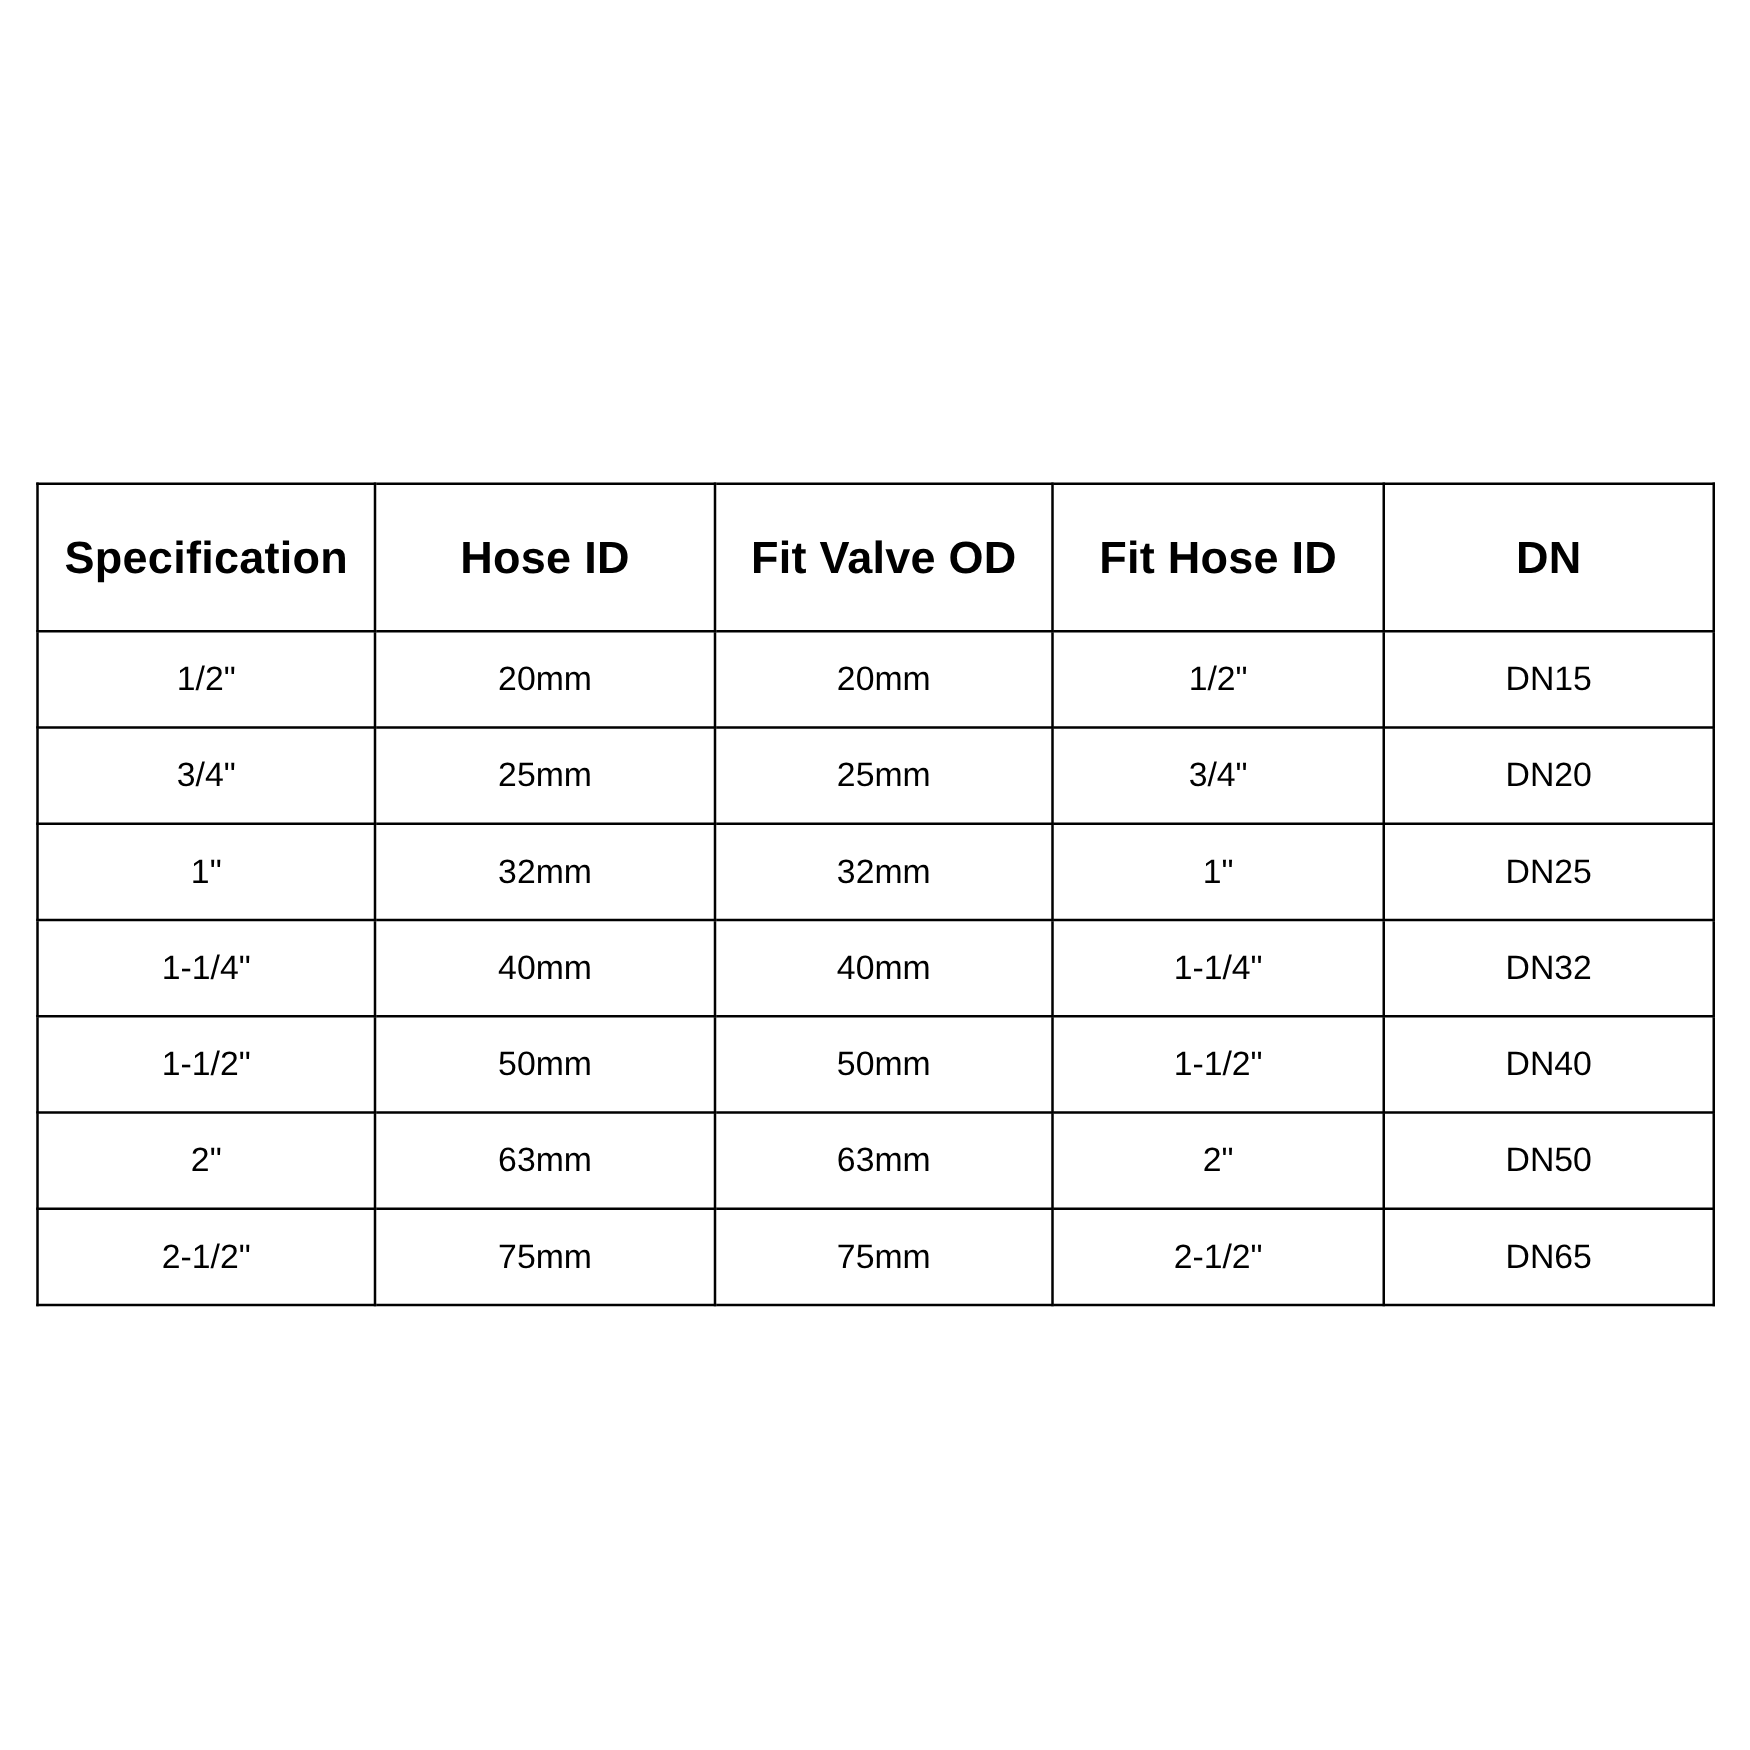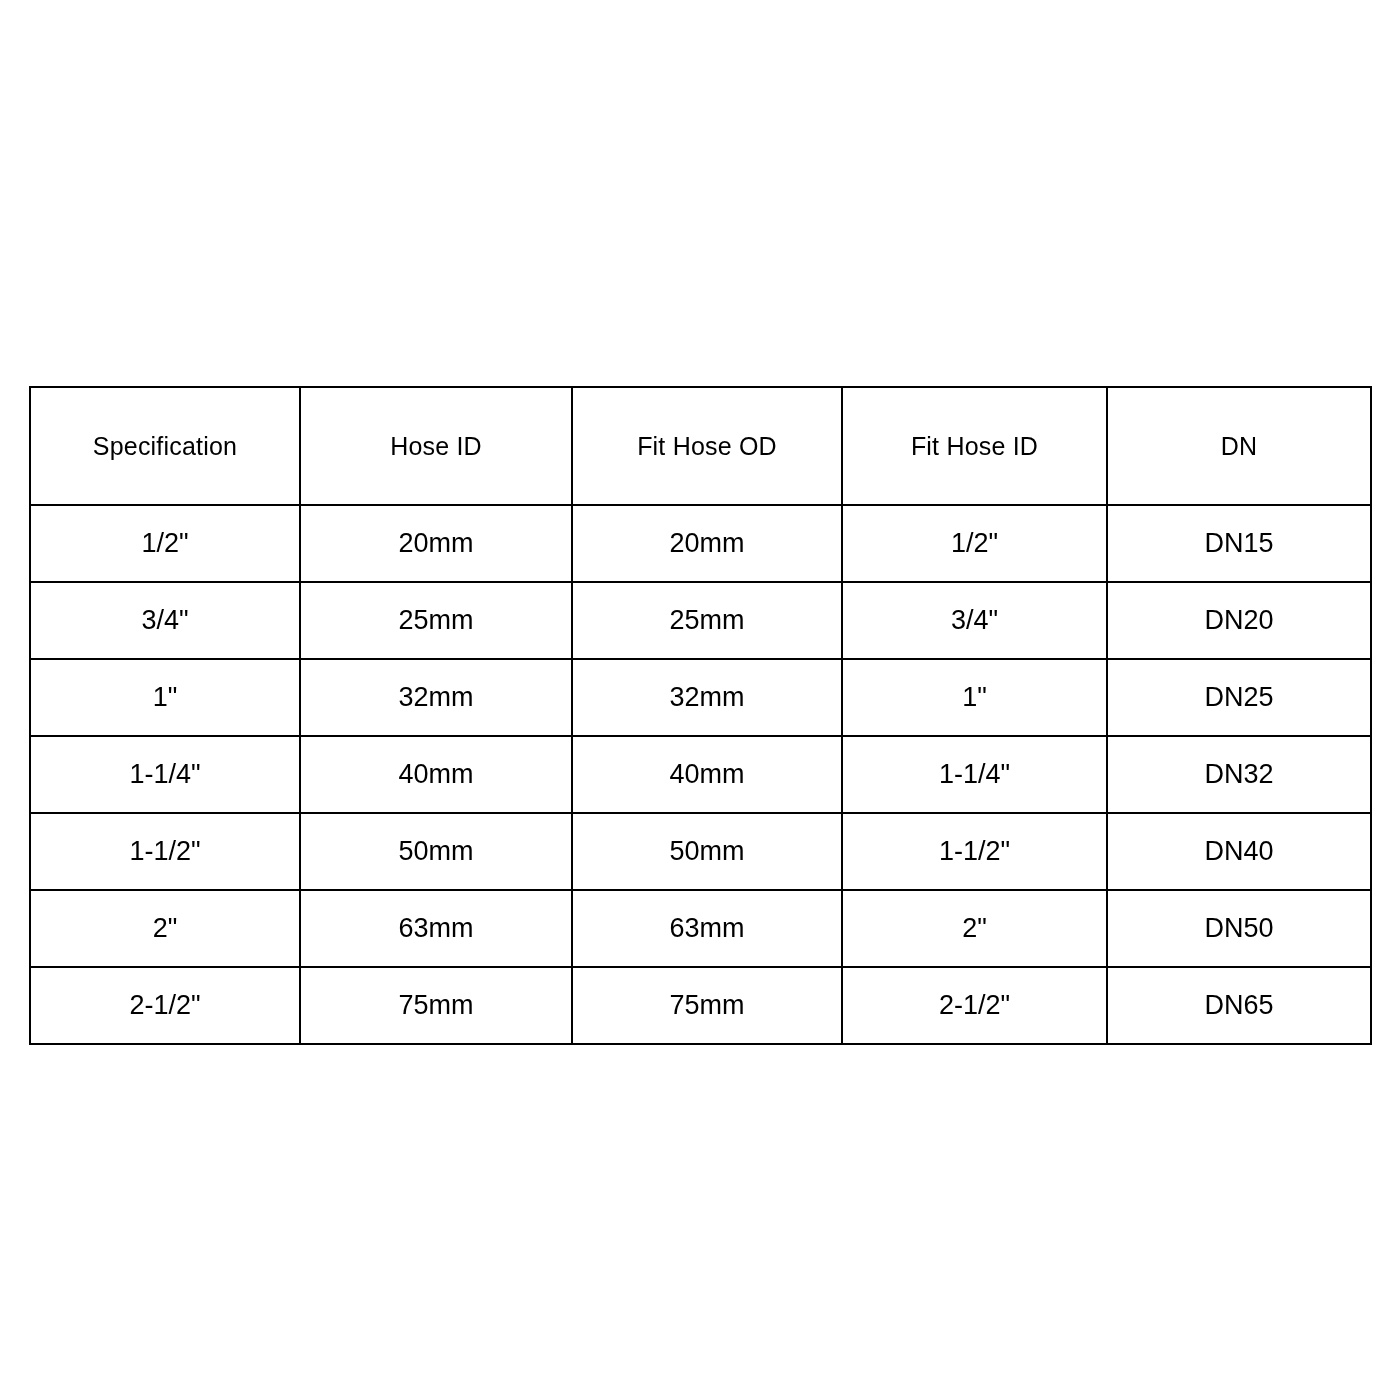--- a/index.html
+++ b/index.html
@@ -26,22 +26,22 @@
   }
   table.spec-table th,
   table.spec-table td {
     border: 2px solid #000000;
     text-align: center;
     vertical-align: middle;
     color: #000000;
   }
   table.spec-table th {
     height: 114px;
-    font-size: 25px;
-    font-weight: normal;
+    font-size: 36px;
+    font-weight: bold;
     letter-spacing: 0.2px;
   }
   table.spec-table td {
     height: 73px;
     font-size: 27px;
     font-weight: normal;
   }
   col.c0 { width: 270px; }
   col.c1 { width: 272px; }
   col.c2 { width: 270px; }
@@ -57,21 +57,21 @@
       <col class="c0">
         <col class="c1">
         <col class="c2">
         <col class="c3">
         <col class="c4">
     </colgroup>
     <thead>
       <tr>
         <th>Specification</th>
         <th>Hose ID</th>
-        <th>Fit Hose OD</th>
+        <th>Fit Valve OD</th>
         <th>Fit Hose ID</th>
         <th>DN</th>
       </tr>
     </thead>
     <tbody>
       <tr>
         <td>1/2"</td>
         <td>20mm</td>
         <td>20mm</td>
         <td>1/2"</td>

